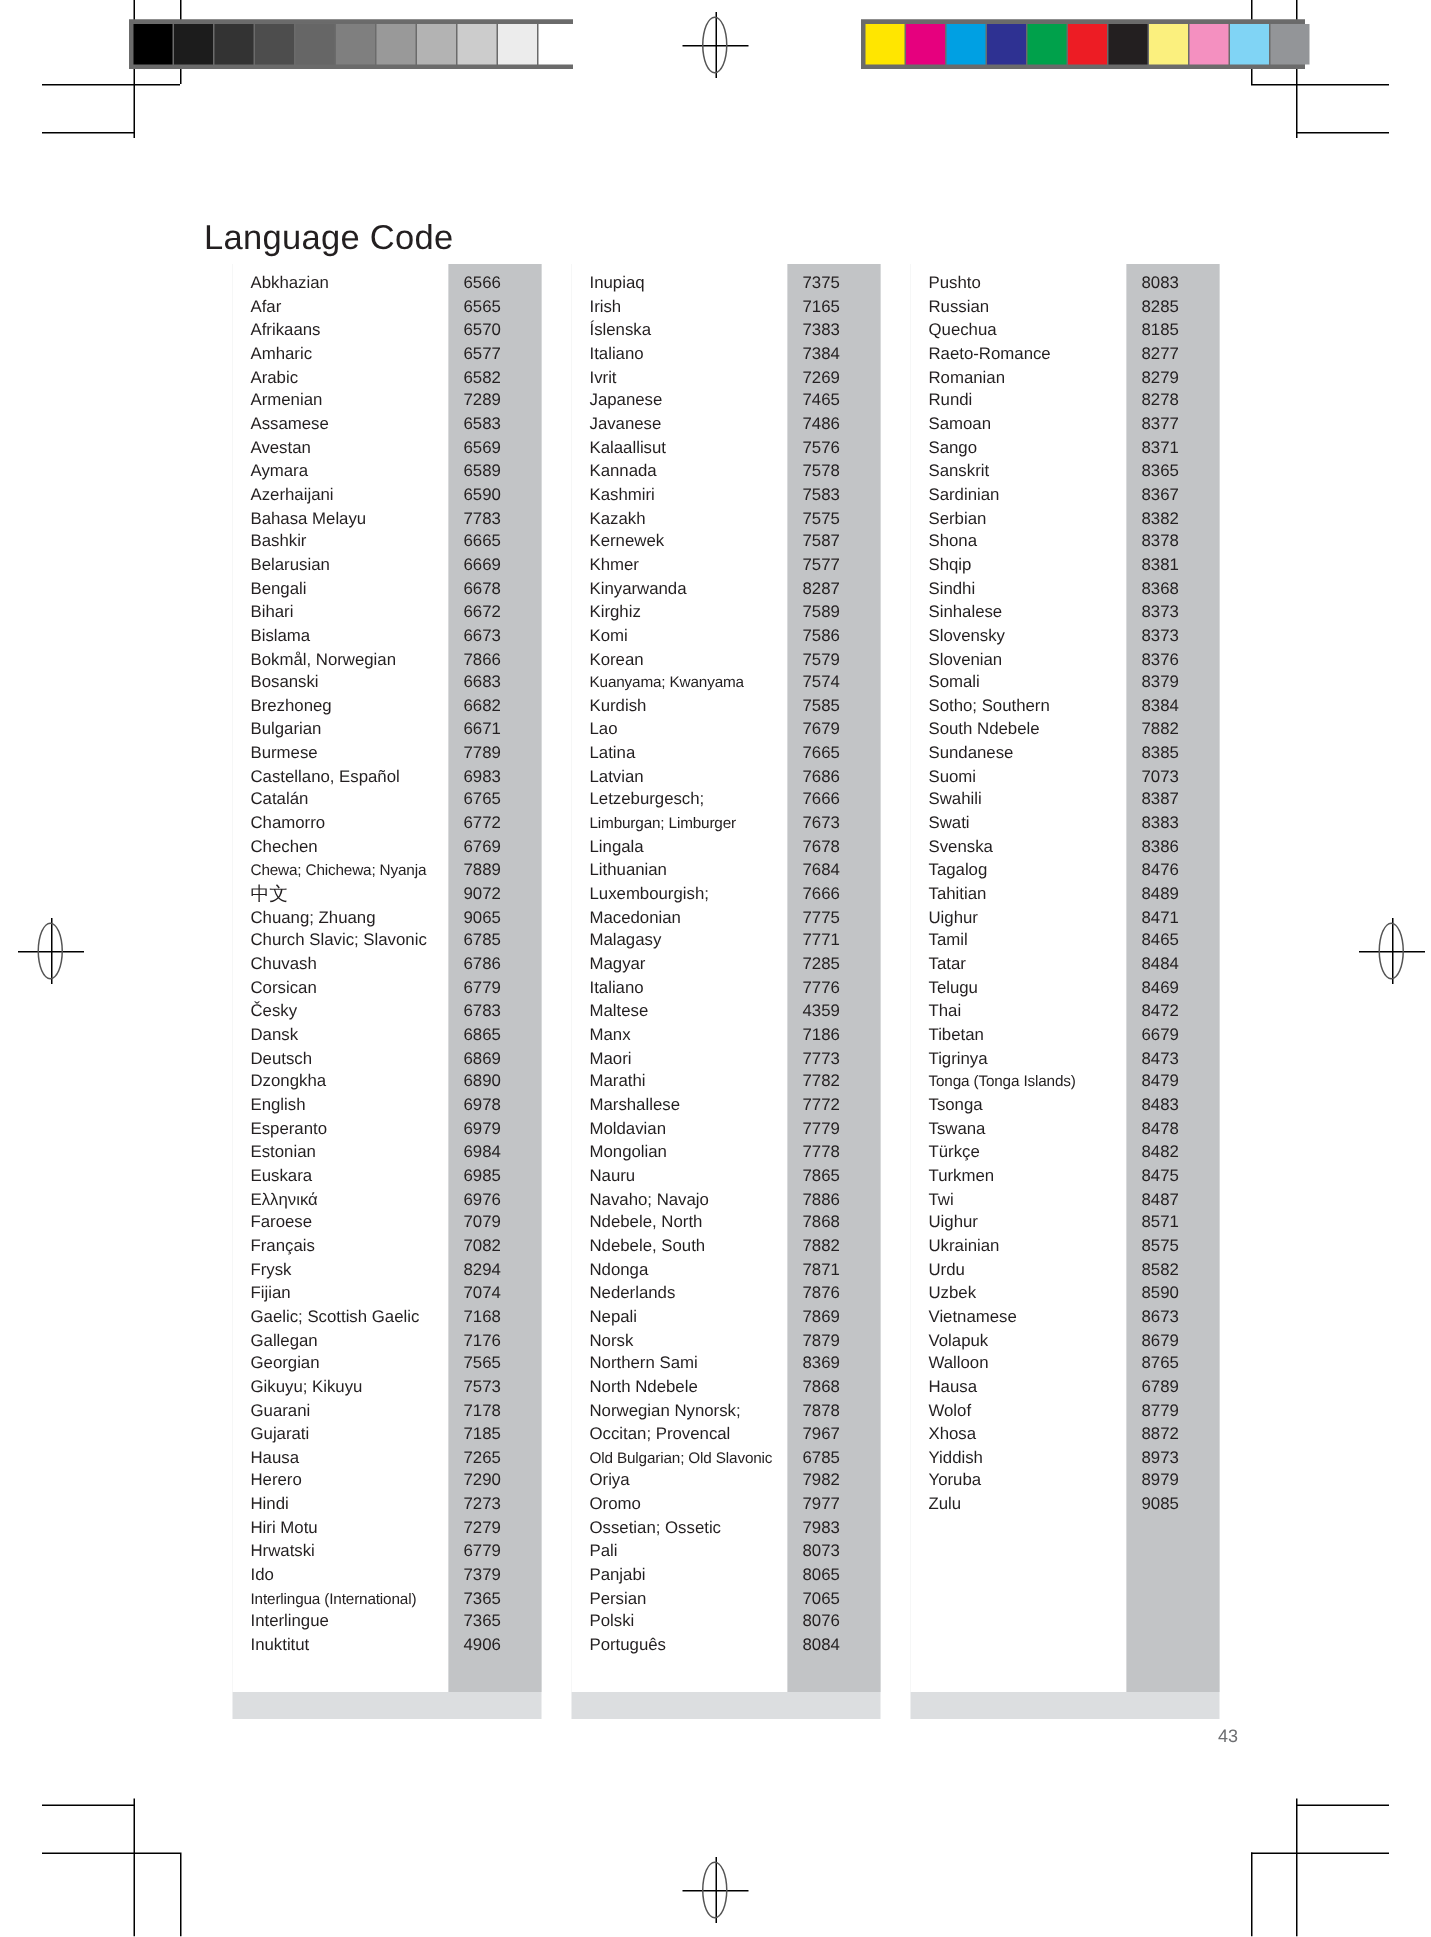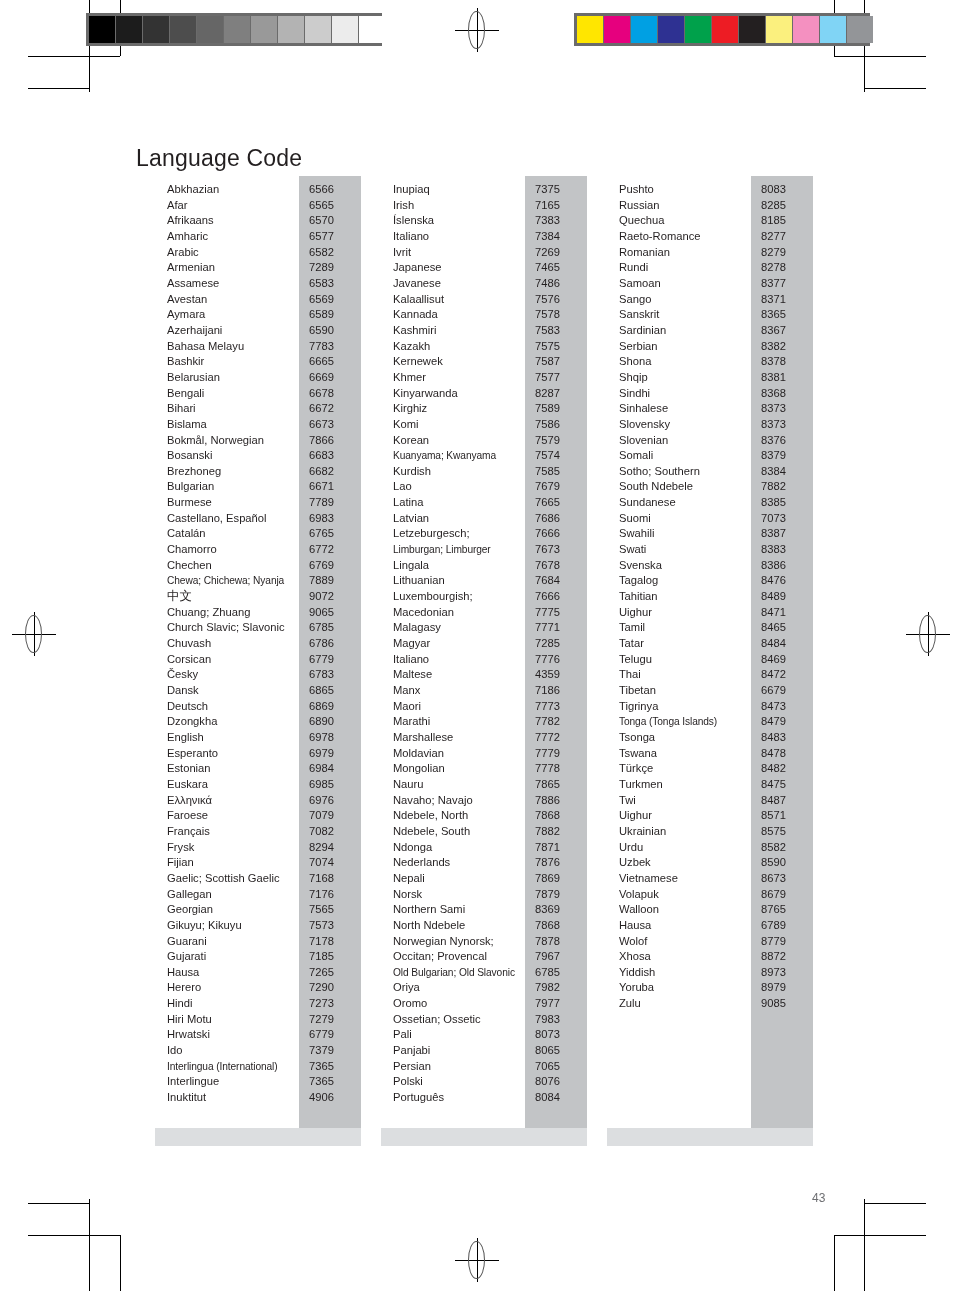--- a/index.html
+++ b/index.html
@@ -119,21 +119,21 @@
     white-space: nowrap;
     color: #231f20;
     height: 15.66px;
   }
   .cell.cjk { font-size: 12.5px; }
   .cell.tight { font-size: 10.2px; letter-spacing: -0.1px; }
 
   #page-number {
     position: absolute;
     left: 812px;
-    top: 1191px;
+    top: 1150px;
     font-size: 12px;
     color: #6d6e71;
   }
 </style>
 </head>
 <body>
 
 <div class="crop-mark crop-v" style="left:89px;  top:0px;   height:92px;"></div>
 <div class="crop-mark crop-h" style="left:28px;  top:56px;  width:92px;"></div>
 <div class="crop-mark crop-v" style="left:120px; top:0px;   height:56px;"></div>

